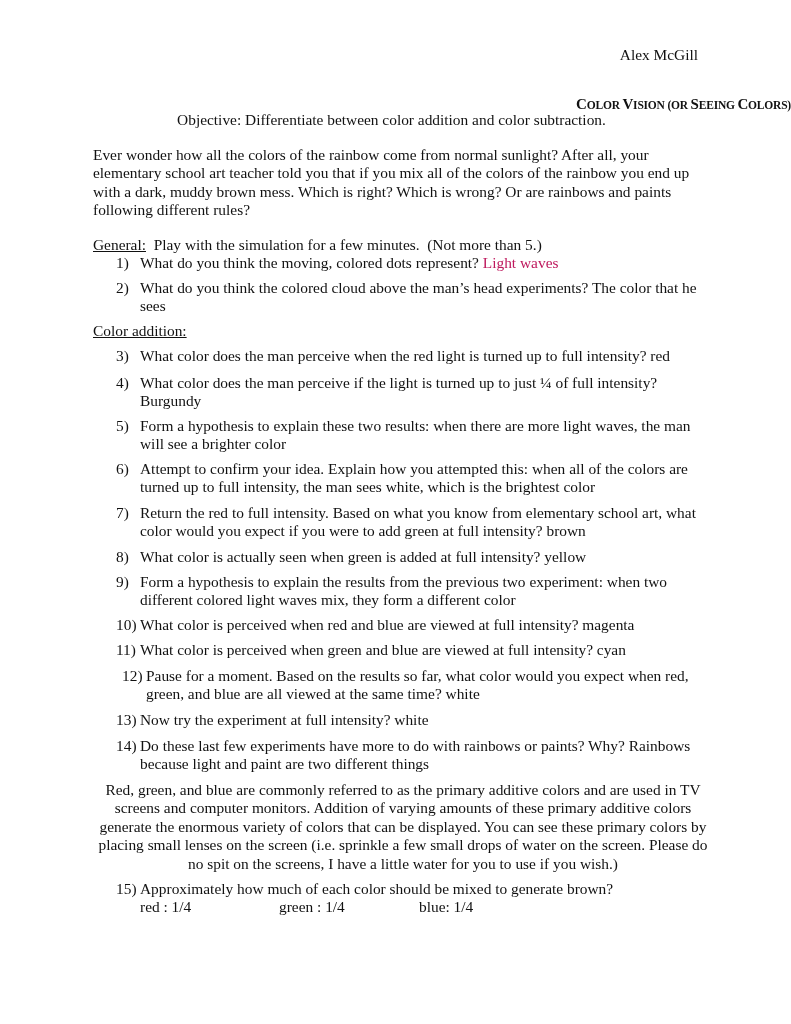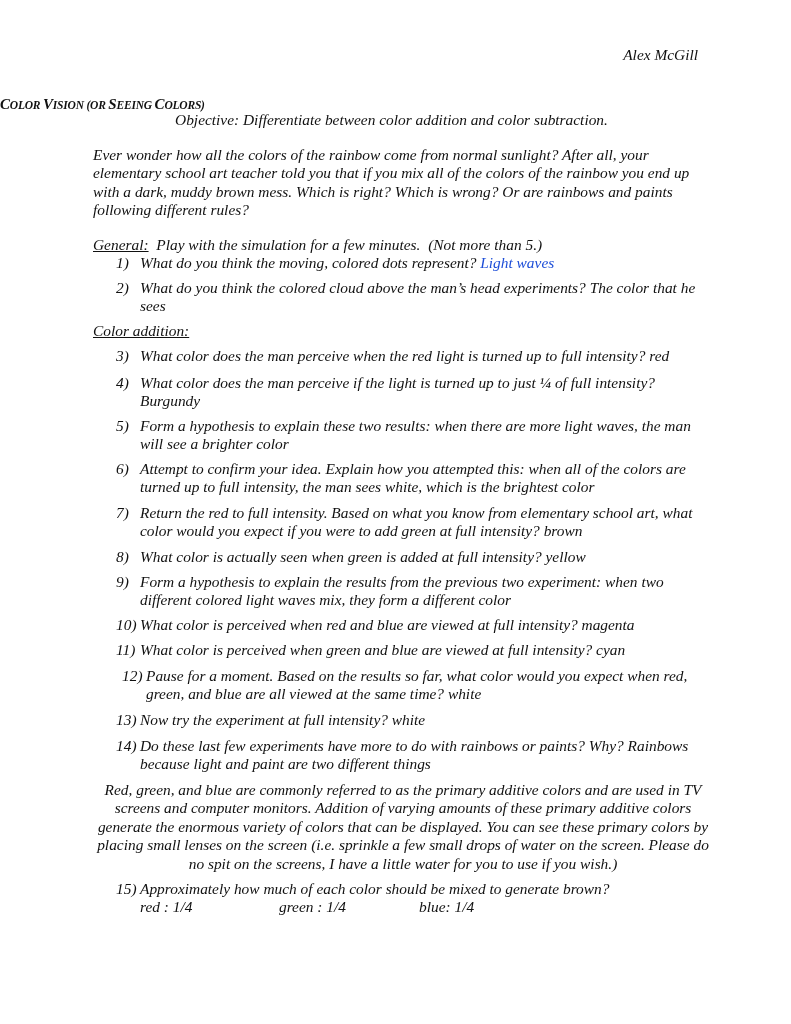--- a/index.html
+++ b/index.html
@@ -13,33 +13,33 @@
       position: relative;
       overflow: hidden;
       font-family: "Liberation Serif", "DejaVu Serif", serif;
       color: #111111;
       font-size: 15.4px;
       line-height: 18.4px;
     }
     .page {
       position: absolute;
       left: 0; top: 0;
-      width: 791px; height: 1024px; font-style: italic;
+      width: 791px; height: 1024px;
     }
     .author {
       position: absolute;
       top: 46px;
       right: 93px;
       font-size: 15.4px;
     }
     .title {
       position: absolute;
       top: 95px;
       left: 0; right: 0;
-      text-align: left;
+      text-align: right;
       font-weight: bold;
       font-size: 15px;
       letter-spacing: -0.2px;
     }
     .title .sc {
       font-size: 11.5px;
     }
     .objective {
       position: absolute;
       top: 111px;
@@ -66,21 +66,21 @@
       width: 600px;
       padding-left: 24px;
       box-sizing: border-box;
     }
     .item .num {
       position: absolute;
       left: 0;
       top: 0;
     }
     .answer-red {
-      color: #1d4ed8;
+      color: #be185d;
     }
     .para {
       position: absolute;
       left: 93px;
       width: 620px;
       text-align: center;
     }
     .mix-row {
       position: absolute;
       left: 140px;

